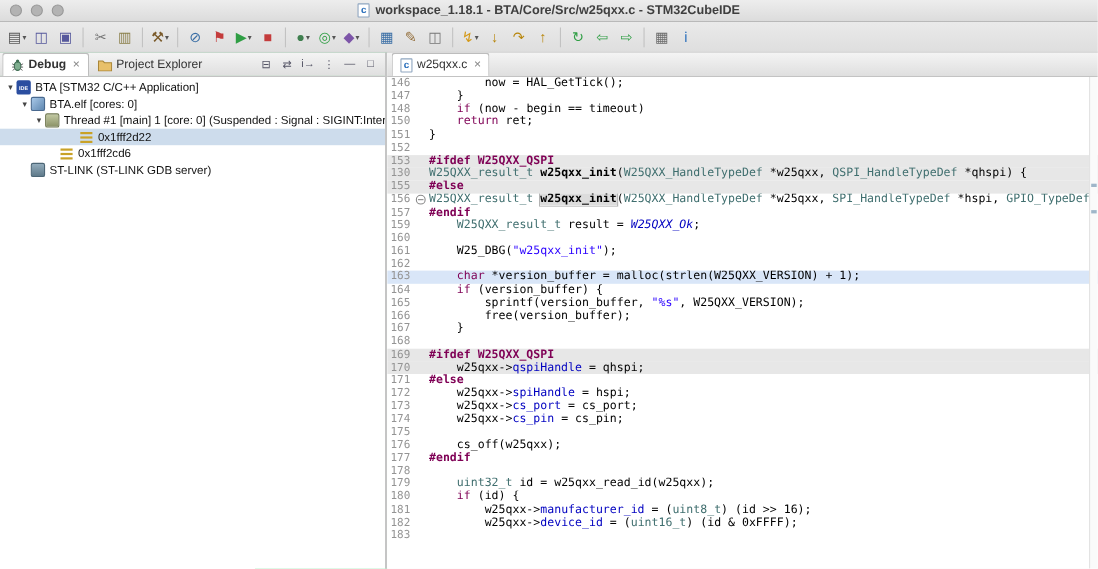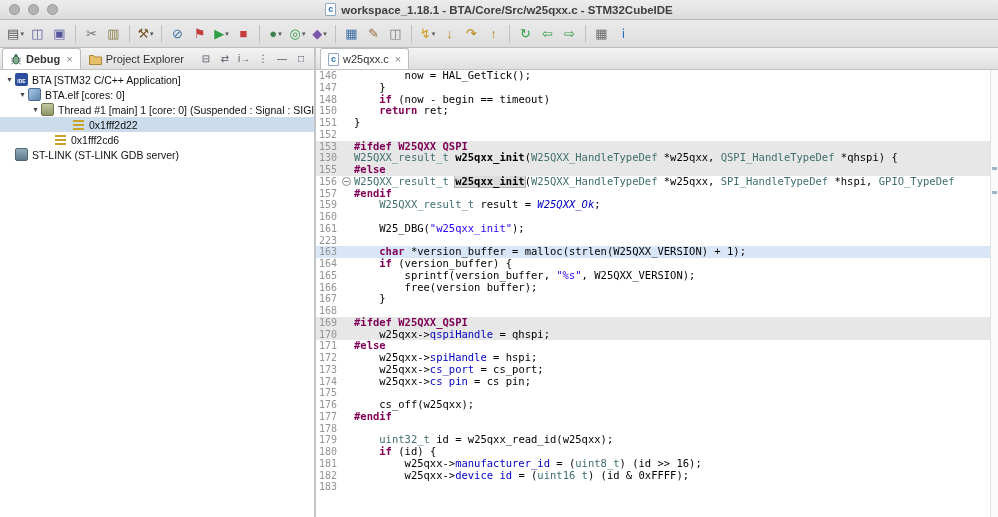--- a/index.html
+++ b/index.html
@@ -17,21 +17,21 @@
   
   .toolbar{height:28px;background:linear-gradient(#eaeaea,#dedede);border-bottom:1px solid #bdbdbd;display:flex;align-items:center;padding:0 5px;gap:1px;flex:none}
   .tb-btn{height:22px;min-width:21px;display:flex;align-items:center;justify-content:center;border-radius:3px;padding:0 2px}
   .tb-g{font-size:13px;line-height:1}
   .tb-dd{font-size:7px;color:#555;margin-left:1px}
   .tb-sep{width:1px;height:18px;background:#c2c2c2;margin:0 4px;flex:none}
 
   .main{flex:1;display:flex;min-height:0}
 
   
-  .left-panel{width:316px;flex:none;display:flex;flex-direction:column;border-right:2px solid #c5c5c5;background:#86efac;min-height:0}
+  .left-panel{width:352px;flex:none;display:flex;flex-direction:column;border-right:2px solid #c5c5c5;background:#86efac;min-height:0}
   .tabbar{height:22px;background:linear-gradient(#f4f4f4,#dfdfdf);border-bottom:1px solid #c3c3c3;display:flex;align-items:flex-end;padding-left:2px;flex:none}
   .vtab{height:21px;display:flex;align-items:center;gap:4px;padding:0 7px;font-size:11px;color:#333;border:1px solid transparent;border-bottom:none;border-radius:3px 3px 0 0;white-space:nowrap}
   .vtab.active{background:#fff;border-color:#bdbdbd;font-weight:bold}
   .vtab.nobold{font-weight:normal}
   .close{color:#888;font-size:11px;margin-left:2px;font-weight:normal}
   .vtb{margin-left:auto;display:flex;align-items:center;gap:3px;padding-right:5px;height:100%}
   .vtb-btn{min-width:16px;height:18px;display:flex;align-items:center;justify-content:center;color:#556;font-size:10px}
   .tree{flex:1;background:#fff;padding-top:2px;overflow:hidden;font-size:10.5px}
   .trow{height:15px;display:flex;align-items:center;white-space:nowrap;overflow:hidden}
   .trow.sel{background:#cddcec}
@@ -52,21 +52,21 @@
   .etab{margin-left:2px}
   .editor{flex:1;position:relative;overflow:hidden;font-family:"DejaVu Sans Mono",monospace;font-size:10.5px;background:#fff}
   .cl{display:flex;height:11.76px;line-height:11.76px}
   .ln{width:25px;text-align:right;padding-right:4px;color:#949494;font-size:10px;flex:none}
   .fc{width:13px;flex:none;position:relative}
   .fm{position:absolute;left:1px;top:1.5px;width:9px;height:9px;border:1px solid #8a8a8a;border-radius:50%;background:#fff}
   .fm::after{content:"";position:absolute;left:1px;right:1px;top:3px;height:1px;background:#8a8a8a}
   .ct{white-space:pre;overflow:hidden;flex:1;color:#000}
   .bg-inactive{background:#e7e7e7}
   .bg-current{background:#d9e6f8}
-  .sg-k{color:#7f0055;font-weight:bold}
+  .sg-k{color:#7f0055;font-weight:normal}
   .sg-pp{color:#7f0055;font-weight:bold}
   .sg-s{color:#2a00ff}
   .sg-e{color:#0000c0;font-style:italic}
   .sg-f{color:#0000c0}
   .sg-t{color:#3f6e6e}
   .sg-b{font-weight:bold}
   .sg-occ{font-weight:bold;background:#dcdcdc;box-shadow:0 0 0 1px #b3b3b3}
   .overview{position:absolute;top:0;right:0;bottom:0;width:8px;border-left:1px solid #e3e3e3;background:#fafafa;z-index:3}
   .ovm{position:absolute;left:1px;width:5px;height:3px;background:#9fb6c9}
 </style>
@@ -239,21 +239,21 @@
           <div class="trow sel" style="padding-left: 61px;">
             <span class="tex"></span>
             <span class="ti ti-frame"></span>
             <span class="tlb">0x1fff2d22</span>
           </div>
           <div class="trow" style="padding-left: 43px;">
             <span class="tex"></span>
             <span class="ti ti-frame"></span>
             <span class="tlb">0x1fff2cd6</span>
           </div>
-          <div class="trow" style="padding-left: 4px;">
+          <div class="trow" style="padding-left: 17px;">
             <span class="tex"></span>
             <span class="ti ti-stlink"></span>
             <span class="tlb">ST-LINK (ST-LINK GDB server)</span>
           </div>
         </div>
     </div>
 
     <div class="editor-panel">
       <div class="tabbar">
         <div class="vtab active nobold etab">
@@ -330,21 +330,21 @@
               <span class="ln">160</span>
               <span class="fc"></span>
               <span class="ct"></span>
             </div>
             <div class="cl">
               <span class="ln">161</span>
               <span class="fc"></span>
               <span class="ct"><span class="sg-p">    W25_DBG(</span><span class="sg-s">"w25qxx_init"</span><span class="sg-p">);</span></span>
             </div>
             <div class="cl">
-              <span class="ln">223</span>
+              <span class="ln">162</span>
               <span class="fc"></span>
               <span class="ct"></span>
             </div>
             <div class="cl bg-current">
               <span class="ln">163</span>
               <span class="fc"></span>
               <span class="ct"><span class="sg-p">    </span><span class="sg-k">char</span><span class="sg-p"> *version_buffer = malloc(strlen(W25QXX_VERSION) + 1);</span></span>
             </div>
             <div class="cl">
               <span class="ln">164</span>

